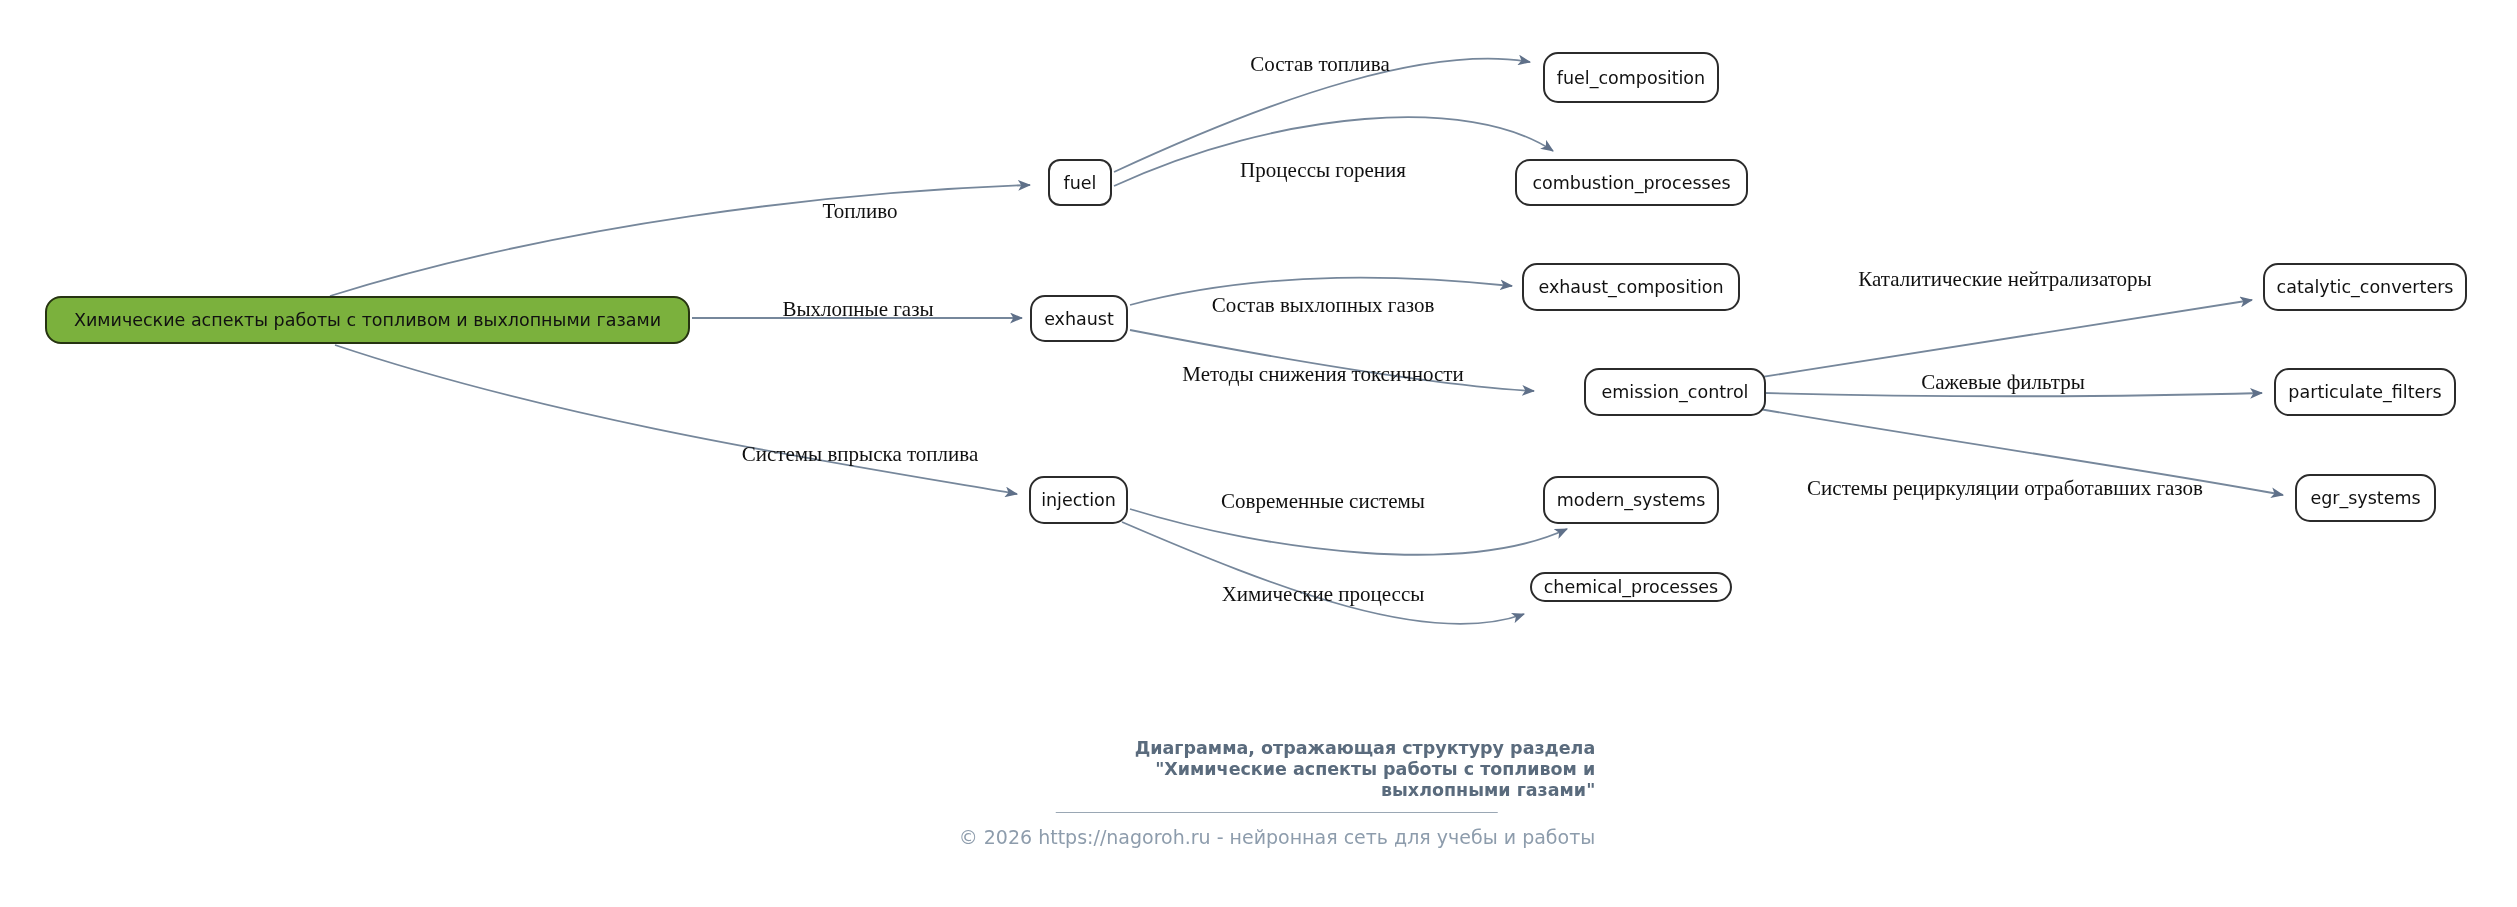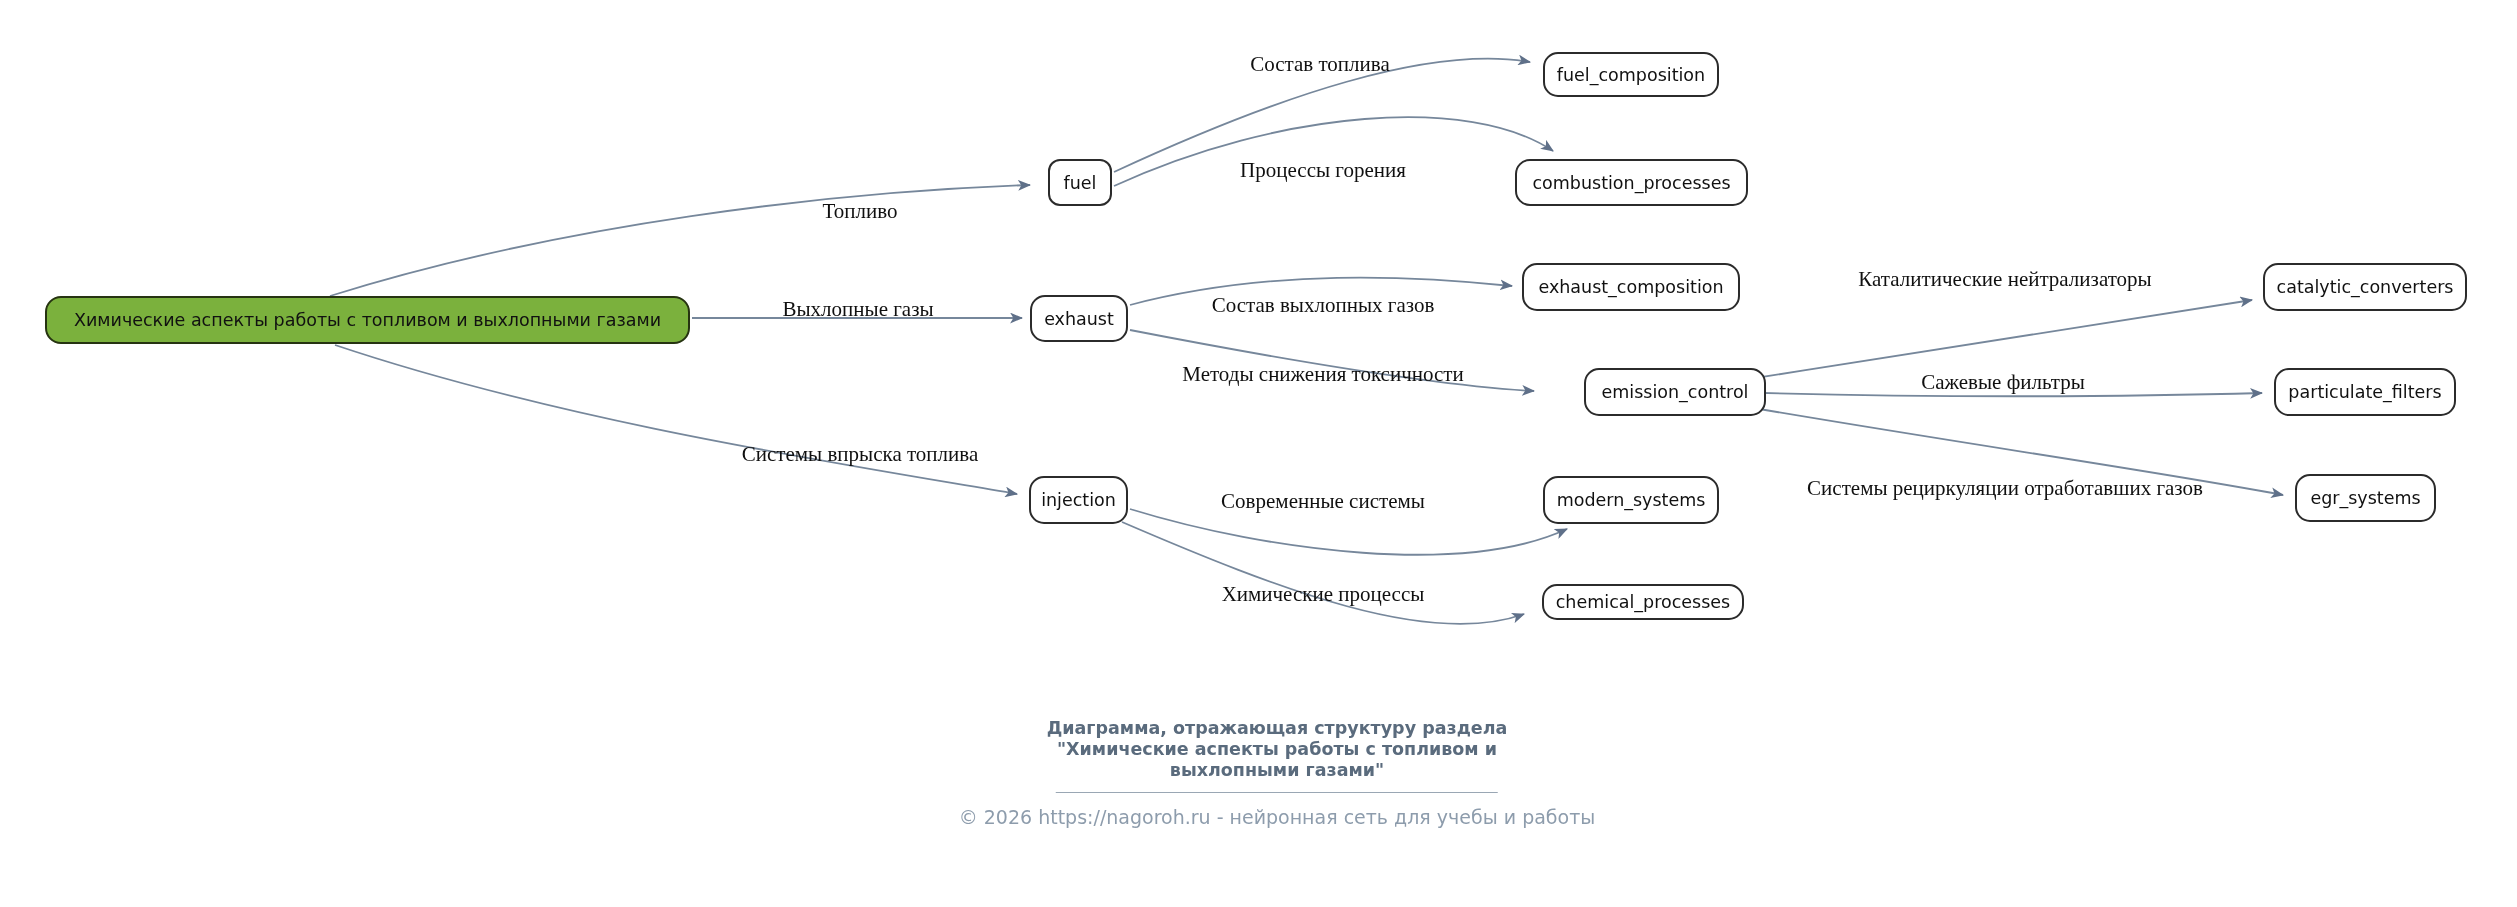--- a/index.html
+++ b/index.html
@@ -21,21 +21,21 @@
     font-family:"DejaVu Sans",sans-serif;font-size:17.5px;color:var(--node-text);
     white-space:nowrap;z-index:3;
   }
   .node.root{background:var(--root-fill);border-color:var(--root-border);border-width:2.5px;border-radius:16px;text-align:center;}
   .edge-line{fill:none;stroke:var(--edge);stroke-width:1.8px;}
   .edge-label{
     position:absolute;transform:translate(-50%,-50%);
     font-family:"Liberation Serif",serif;font-size:21px;color:var(--edge-label);
     white-space:nowrap;z-index:2;
   }
-  .footer{position:absolute;left:1277px;top:718px;transform:translateX(-50%);text-align:center;z-index:4;}
+  .footer{position:absolute;left:1277px;top:738px;transform:translateX(-50%);text-align:right;z-index:4;}
   .f-title{font-weight:bold;font-size:17.5px;line-height:21px;color:var(--footer-title);}
   .f-divider{width:442px;margin:11px auto 0;border-top:1px solid var(--divider);height:0;}
   .f-copy{margin-top:13px;font-size:19px;color:var(--footer-muted);white-space:nowrap;}
 </style>
 </head>
 <body>
 
 <div class="canvas">
 
   <svg id="edges-layer" width="2517" height="907" viewBox="0 0 2517 907">
@@ -71,31 +71,31 @@
       <div class="edge-label" style="left: 2005px; top: 279px;">Каталитические нейтрализаторы</div>
       <div class="edge-label" style="left: 2003px; top: 382px;">Сажевые фильтры</div>
       <div class="edge-label" style="left: 2005px; top: 488px;">Системы рециркуляции отработавших газов</div>
       <div class="edge-label" style="left: 1323px; top: 501px;">Современные системы</div>
       <div class="edge-label" style="left: 1323px; top: 594px;">Химические процессы</div>
     </div>
 
   <div id="nodes-layer">
       <div class="node root" style="left: 45px; top: 296px; width: 645px; height: 48px;">Химические аспекты работы с топливом и выхлопными газами</div>
       <div class="node" style="left: 1048px; top: 159px; width: 64px; height: 47px; border-radius: 12px;">fuel</div>
-      <div class="node" style="left: 1543px; top: 52px; width: 176px; height: 45px;">fuel_composition</div>
+      <div class="node" style="left: 1543px; top: 52px; width: 176px; height: 51px;">fuel_composition</div>
       <div class="node" style="left: 1515px; top: 159px; width: 233px; height: 47px;">combustion_processes</div>
       <div class="node" style="left: 1030px; top: 295px; width: 98px; height: 47px;">exhaust</div>
       <div class="node" style="left: 1522px; top: 263px; width: 218px; height: 48px;">exhaust_composition</div>
       <div class="node" style="left: 1544px; top: 368px; width: 182px; height: 48px; margin-left: 40px;">emission_control</div>
       <div class="node" style="left: 2263px; top: 263px; width: 204px; height: 48px;">catalytic_converters</div>
       <div class="node" style="left: 2274px; top: 368px; width: 182px; height: 48px;">particulate_filters</div>
       <div class="node" style="left: 2295px; top: 474px; width: 141px; height: 48px;">egr_systems</div>
       <div class="node" style="left: 1029px; top: 476px; width: 99px; height: 48px;">injection</div>
       <div class="node" style="left: 1543px; top: 476px; width: 176px; height: 48px;">modern_systems</div>
-      <div class="node" style="left: 1530px; top: 584px; width: 202px; height: 36px; margin-left: 12px;">chemical_processes</div>
+      <div class="node" style="left: 1530px; top: 572px; width: 202px; height: 30px;">chemical_processes</div>
     </div>
 
   <div class="footer">
     <div class="f-title">
       <div>Диаграмма, отражающая структуру раздела</div>
       <div>"Химические аспекты работы с топливом и</div>
       <div>выхлопными газами"</div>
     </div>
     <div class="f-divider"></div>
     <div class="f-copy">© 2026 https://nagoroh.ru - нейронная сеть для учебы и работы</div>

